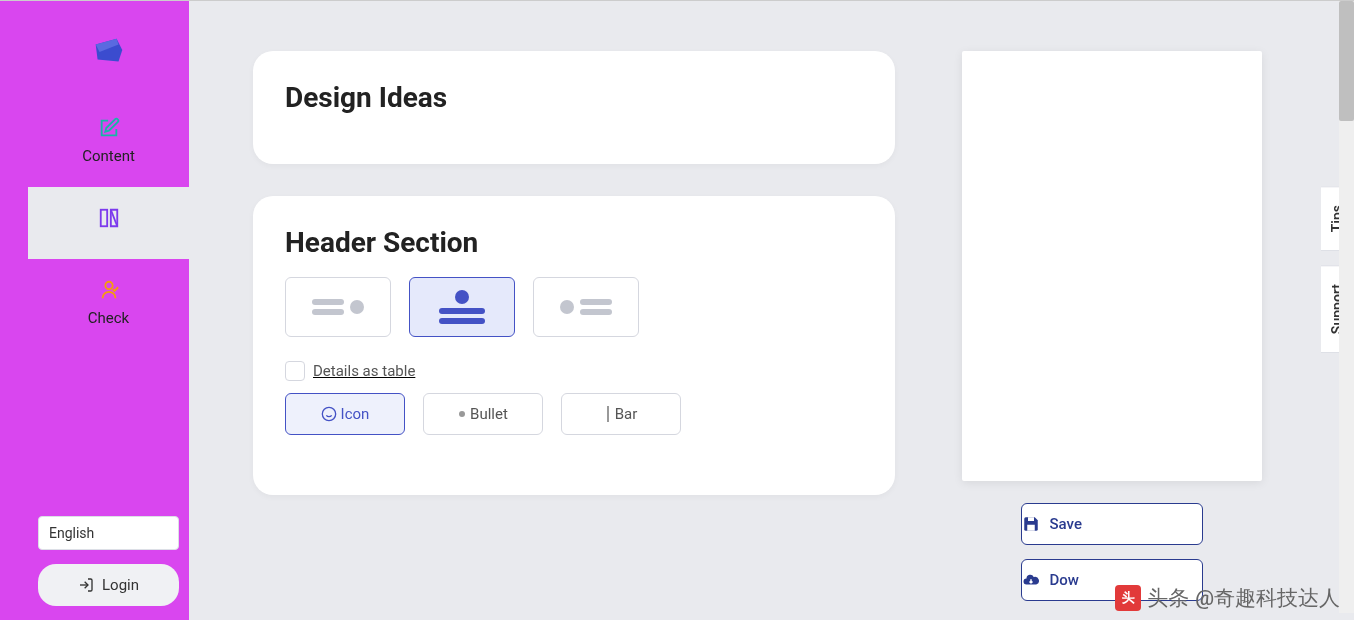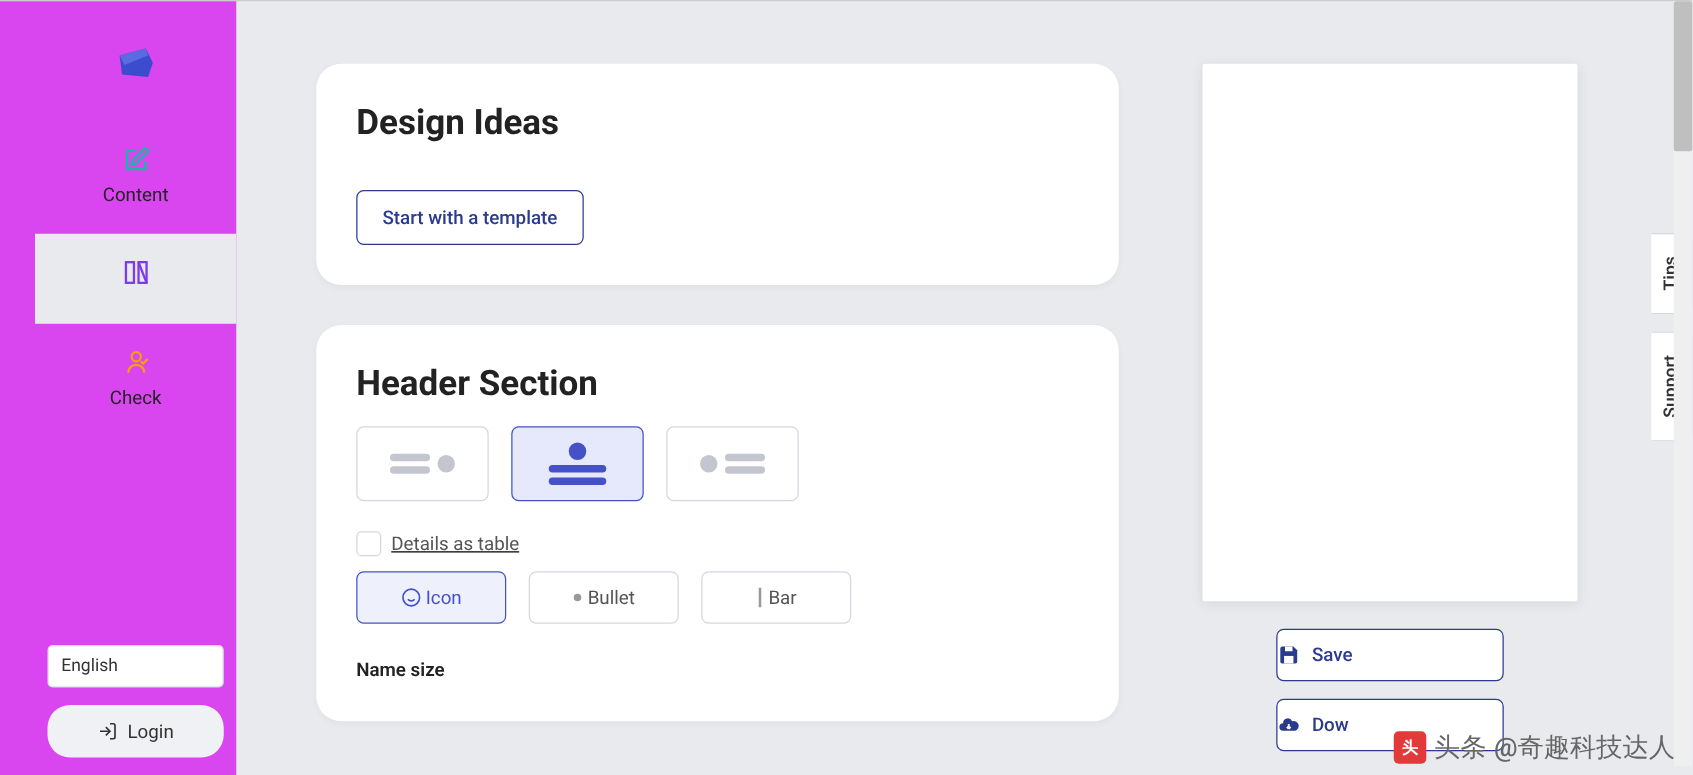--- a/index.html
+++ b/index.html
@@ -121,21 +121,20 @@
         <span>Login</span>
       </button>
     </div>
   </div>
 
   <div class="main">
     <div class="content-col">
 
       <div class="card">
         <h2>Design Ideas</h2>
-        <button class="template-btn">Start with a template</button>
       </div>
 
       <div class="card">
         <h2>Header Section</h2>
 
         <div class="layout-row">
           <div class="layout-opt">
             <div class="layout-inner row">
               <div style="display:flex;flex-direction:column;gap:4px">
                   <div class="mini-lines" style="width:32px"></div>
@@ -190,21 +189,20 @@
           <button class="seg-btn">
             <span class="seg-icon">
               <svg width="6" height="16" viewBox="0 0 6 16">
                   <rect x="2" y="0" width="2" height="16" fill="#999"></rect>
                 </svg>
             </span>
             <span>Bar</span>
           </button>
         </div>
 
-        <div class="sub-label">Name size</div>
       </div>
 
     </div>
 
     <div class="preview-col">
       <div class="preview-page"></div>
       <button class="action-btn">
         <svg width="18" height="18" viewBox="0 0 24 24" fill="#2a3b8f">
             <path d="M17 3H5a2 2 0 0 0-2 2v14a2 2 0 0 0 2 2h14a2 2 0 0 0 2-2V7l-4-4z"></path>
             <rect x="7" y="13" width="10" height="8" fill="#fff"></rect>

